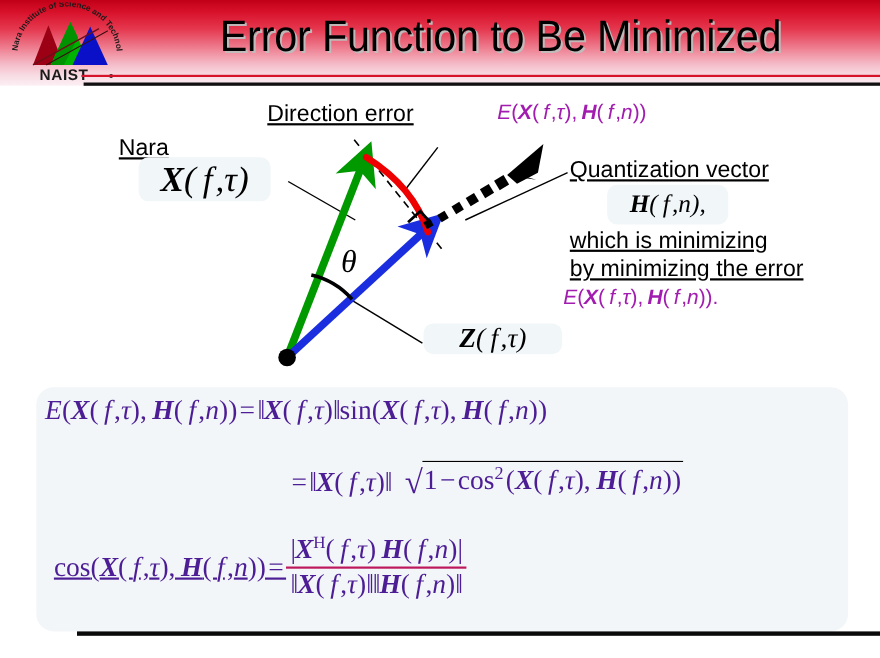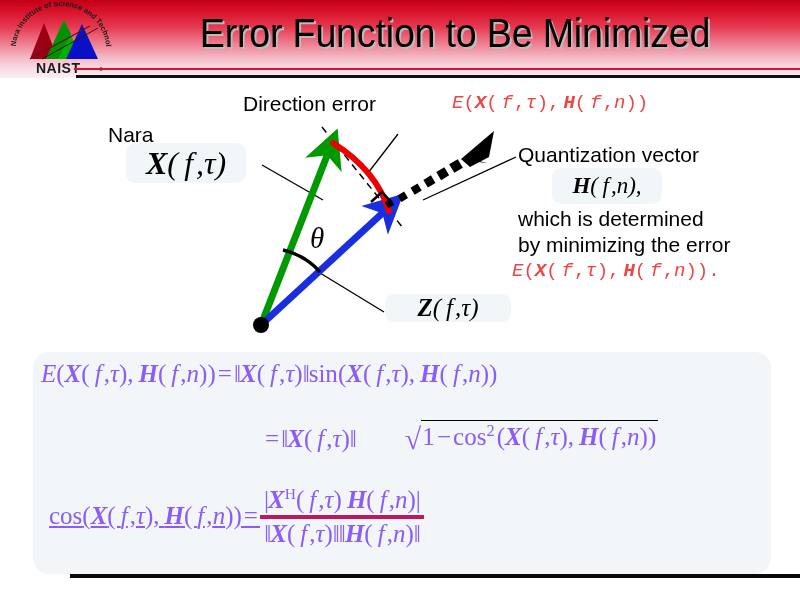--- a/index.html
+++ b/index.html
@@ -93,37 +93,38 @@
     background: #0a0a0a;
   }
 
   
   .plain-label {
     position: absolute;
     font-family: "Liberation Sans", sans-serif;
     font-size: 21px;
     color: #000000;
     white-space: nowrap;
+    text-decoration: underline;
   }
   .math-box {
     position: absolute;
     background: #f1f6f8;
     border-radius: 9px;
     font-family: "Liberation Serif", serif;
     font-style: italic;
     color: #000000;
     white-space: nowrap;
     display: flex;
     align-items: center;
     justify-content: center;
   }
   .math-plain {
     position: absolute;
-    font-family: Liberation Mono, monospace;
-    color: #ef4444;
+    font-family: Liberation Sans, sans-serif;
+    color: #a21caf;
     white-space: nowrap;
   }
   .vb { font-weight: bold; font-style: italic; }
   .vi { font-style: italic; }
   .vu { font-style: normal; }
 
   #label-direction-error { left: 243px; top: 92px; }
   #label-input          { left: 108px; top: 123px; }
   #label-quant-vector   { left: 518px; top: 143px; }
   #label-which-det      { left: 518px; top: 207px; }
@@ -178,46 +179,46 @@
     left: 33px;
     top: 352px;
     width: 738px;
     height: 222px;
     background: #f2f6f8;
     border-radius: 16px;
   }
   .eq-line {
     position: absolute;
     font-family: "Liberation Serif", serif;
-    color: #8b5cf6;
+    color: #4c1d95;
     white-space: nowrap;
   }
   #eq-line-1 { left: 8px; top: 8px; font-size: 25px; }
   #eq-line-2 { left: 232px; top: 68px; font-size: 25px; }
   #eq-line-3 { left: 16px; top: 135px; font-size: 25px; text-decoration: underline; }
 
   
-  .sqrt-wrap { position: relative; display: inline-block; padding-left: 2px; margin-left: 47px; }
+  .sqrt-wrap { position: relative; display: inline-block; padding-left: 12px; }
   .sqrt-sign { font-size: 30px; position: relative; top: 2px; }
   .sqrt-body {
     border-top: 1.6px solid #000;
     padding: 0 2px 0 1px;
     display: inline-block;
     position: relative;
     top: -2px;
   }
   .frac {
     display: inline-block;
     vertical-align: middle;
     text-align: right;
     position: relative;
     top: -2px;
   }
   .frac .num { display: block; padding: 0 4px 1px 4px; }
-  .frac .den { display: block; border-top: 4px solid #be185d; padding: 1px 4px 0 4px; }
+  .frac .den { display: block; border-top: 2px solid #be185d; padding: 1px 4px 0 4px; }
   sup.hermit { font-size: 0.62em; font-style: normal; vertical-align: super; }
   sup.sqr    { font-size: 0.66em; font-style: normal; vertical-align: super; }
   .norm { font-style: normal; font-weight: normal; letter-spacing: -1px; }
 </style>
 </head>
 <body>
 
 <div id="slide-header">
 
   <svg id="naist-logo" viewBox="0 0 118 76">
@@ -289,21 +290,21 @@
 
   <circle cx="261" cy="325" r="8" fill="#000000"></circle>
 </svg>
 
 <div class="plain-label" id="label-direction-error">Direction error</div>
 
 <div class="plain-label" id="label-input">Nara</div>
 
 <div class="plain-label" id="label-quant-vector">Quantization vector</div>
 
-<div class="plain-label" id="label-which-det">which is determined</div>
+<div class="plain-label" id="label-which-det">which is minimizing</div>
 
 <div class="plain-label" id="label-by-minimizing">by minimizing the error</div>
 
 <div id="theta-symbol">θ</div>
 
 <div class="math-plain" id="math-top-E">
   <span class="vi">E</span>(<span class="vb">X</span>( <span class="vi">f</span> ,<span class="vi">τ</span>), <span class="vb">H</span>( <span class="vi">f</span> ,<span class="vi">n</span>))
 </div>
 
 <div class="math-plain" id="math-bottom-E">

